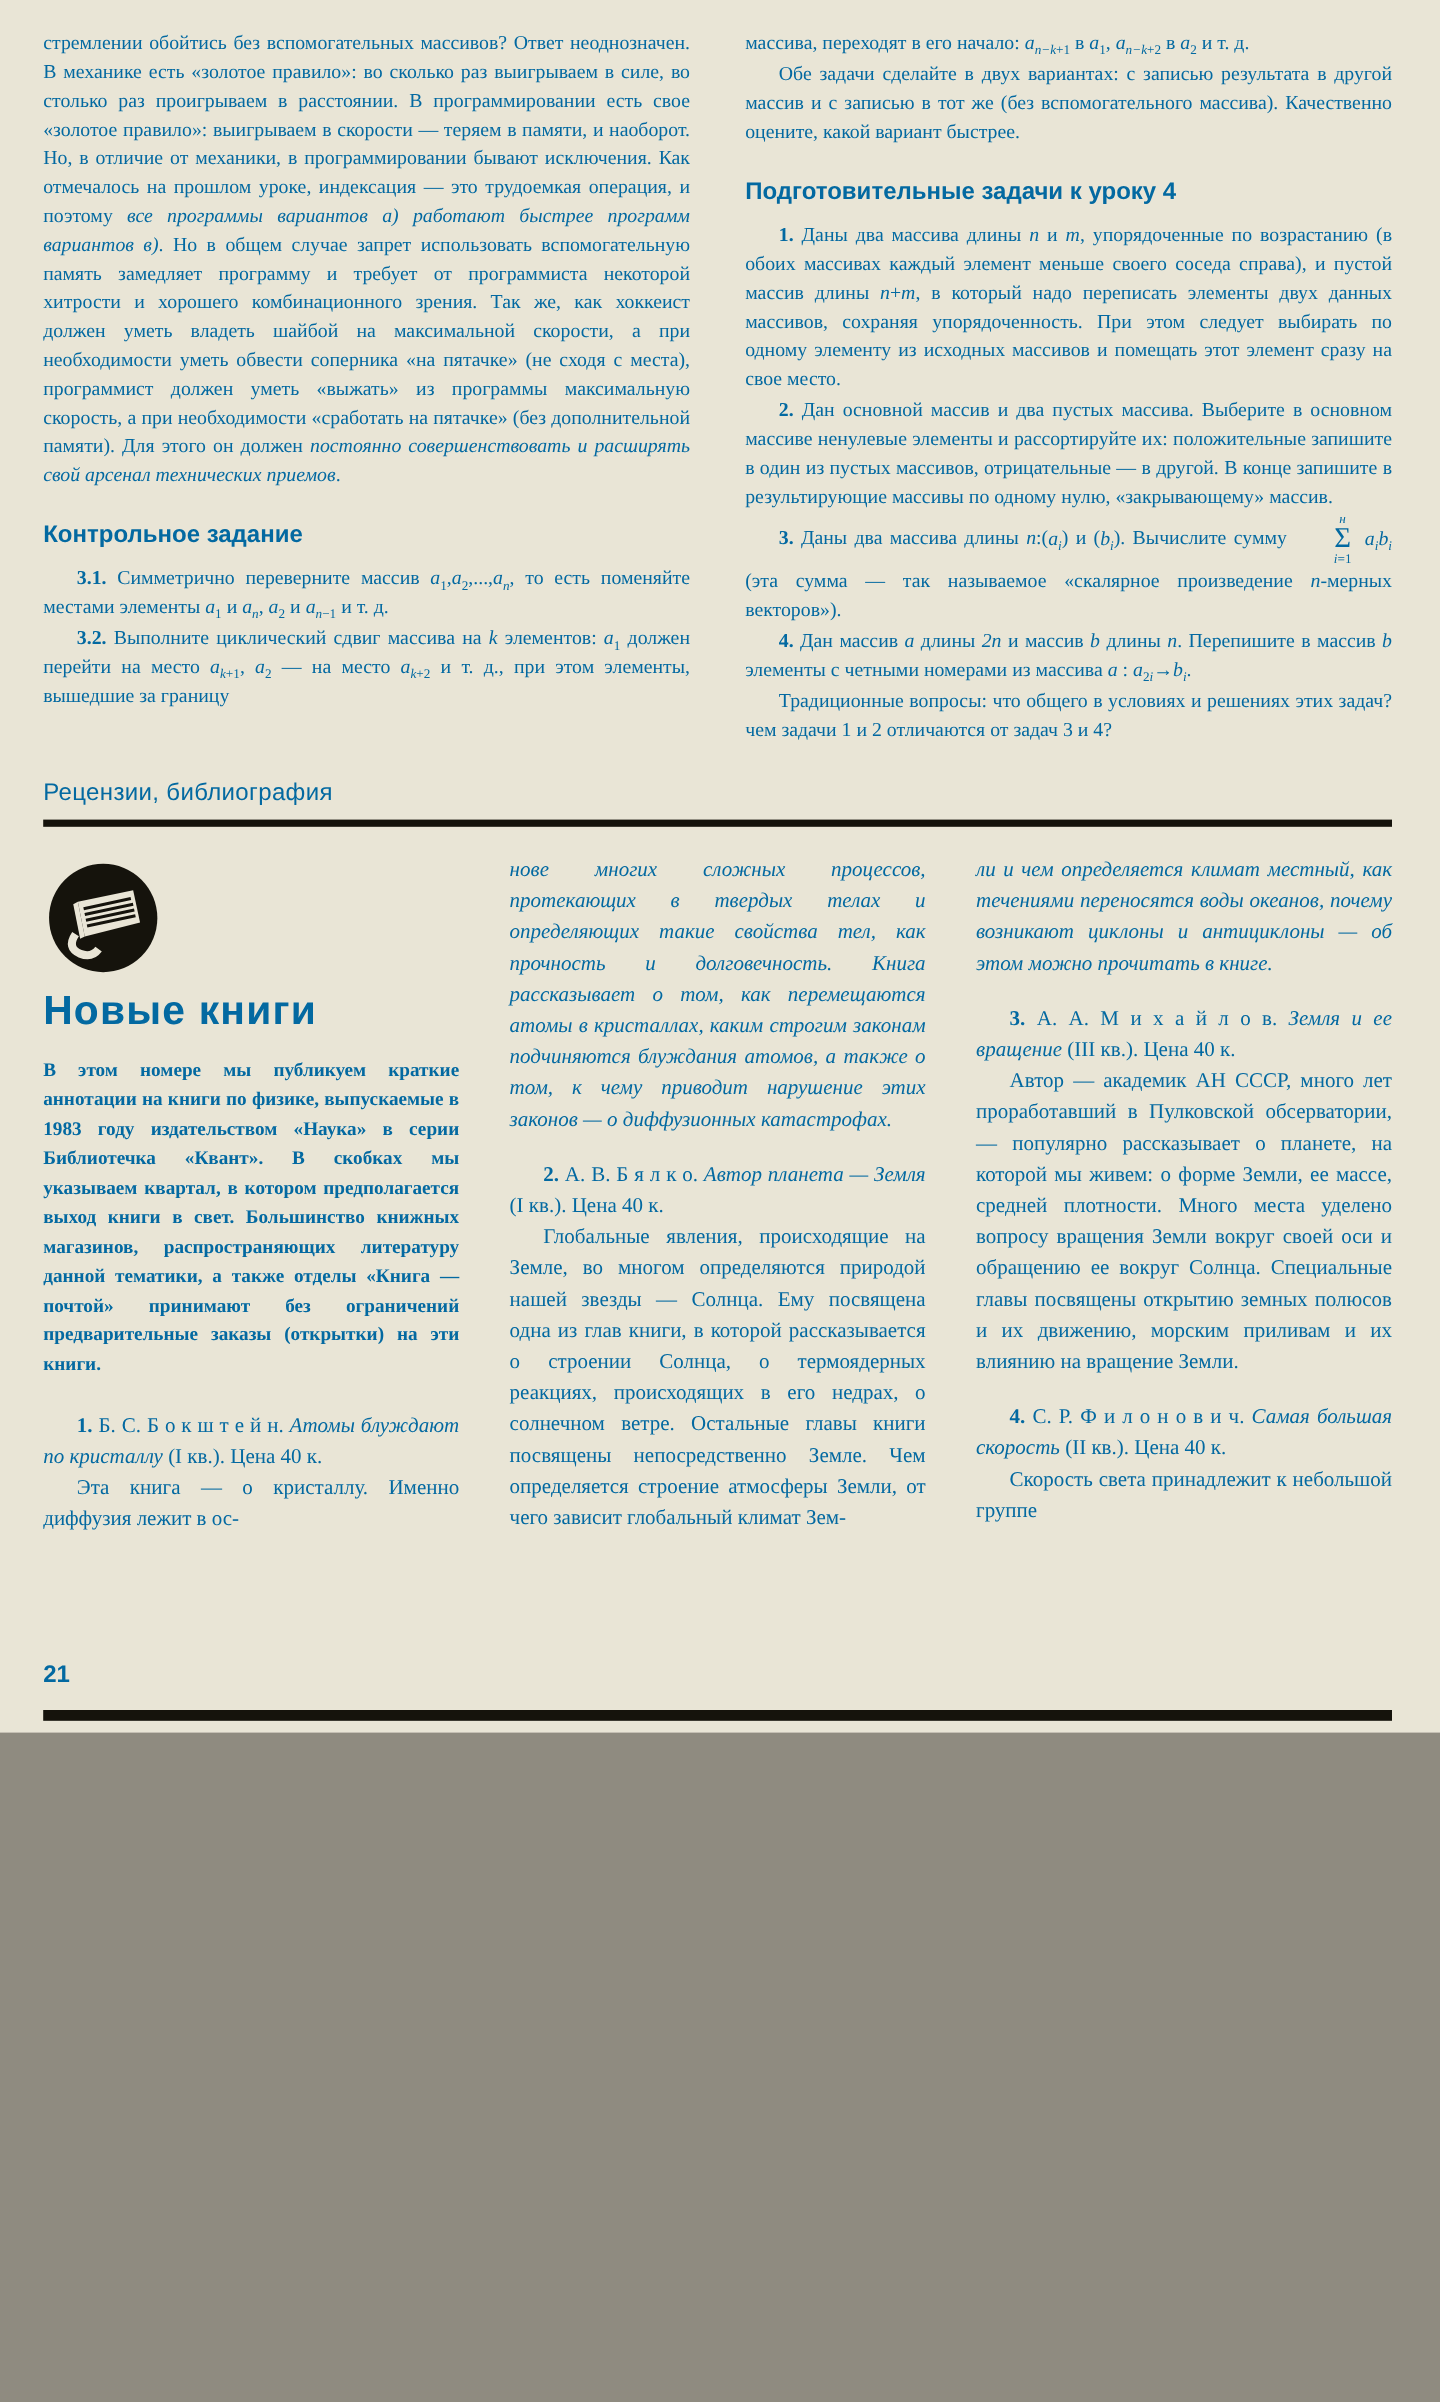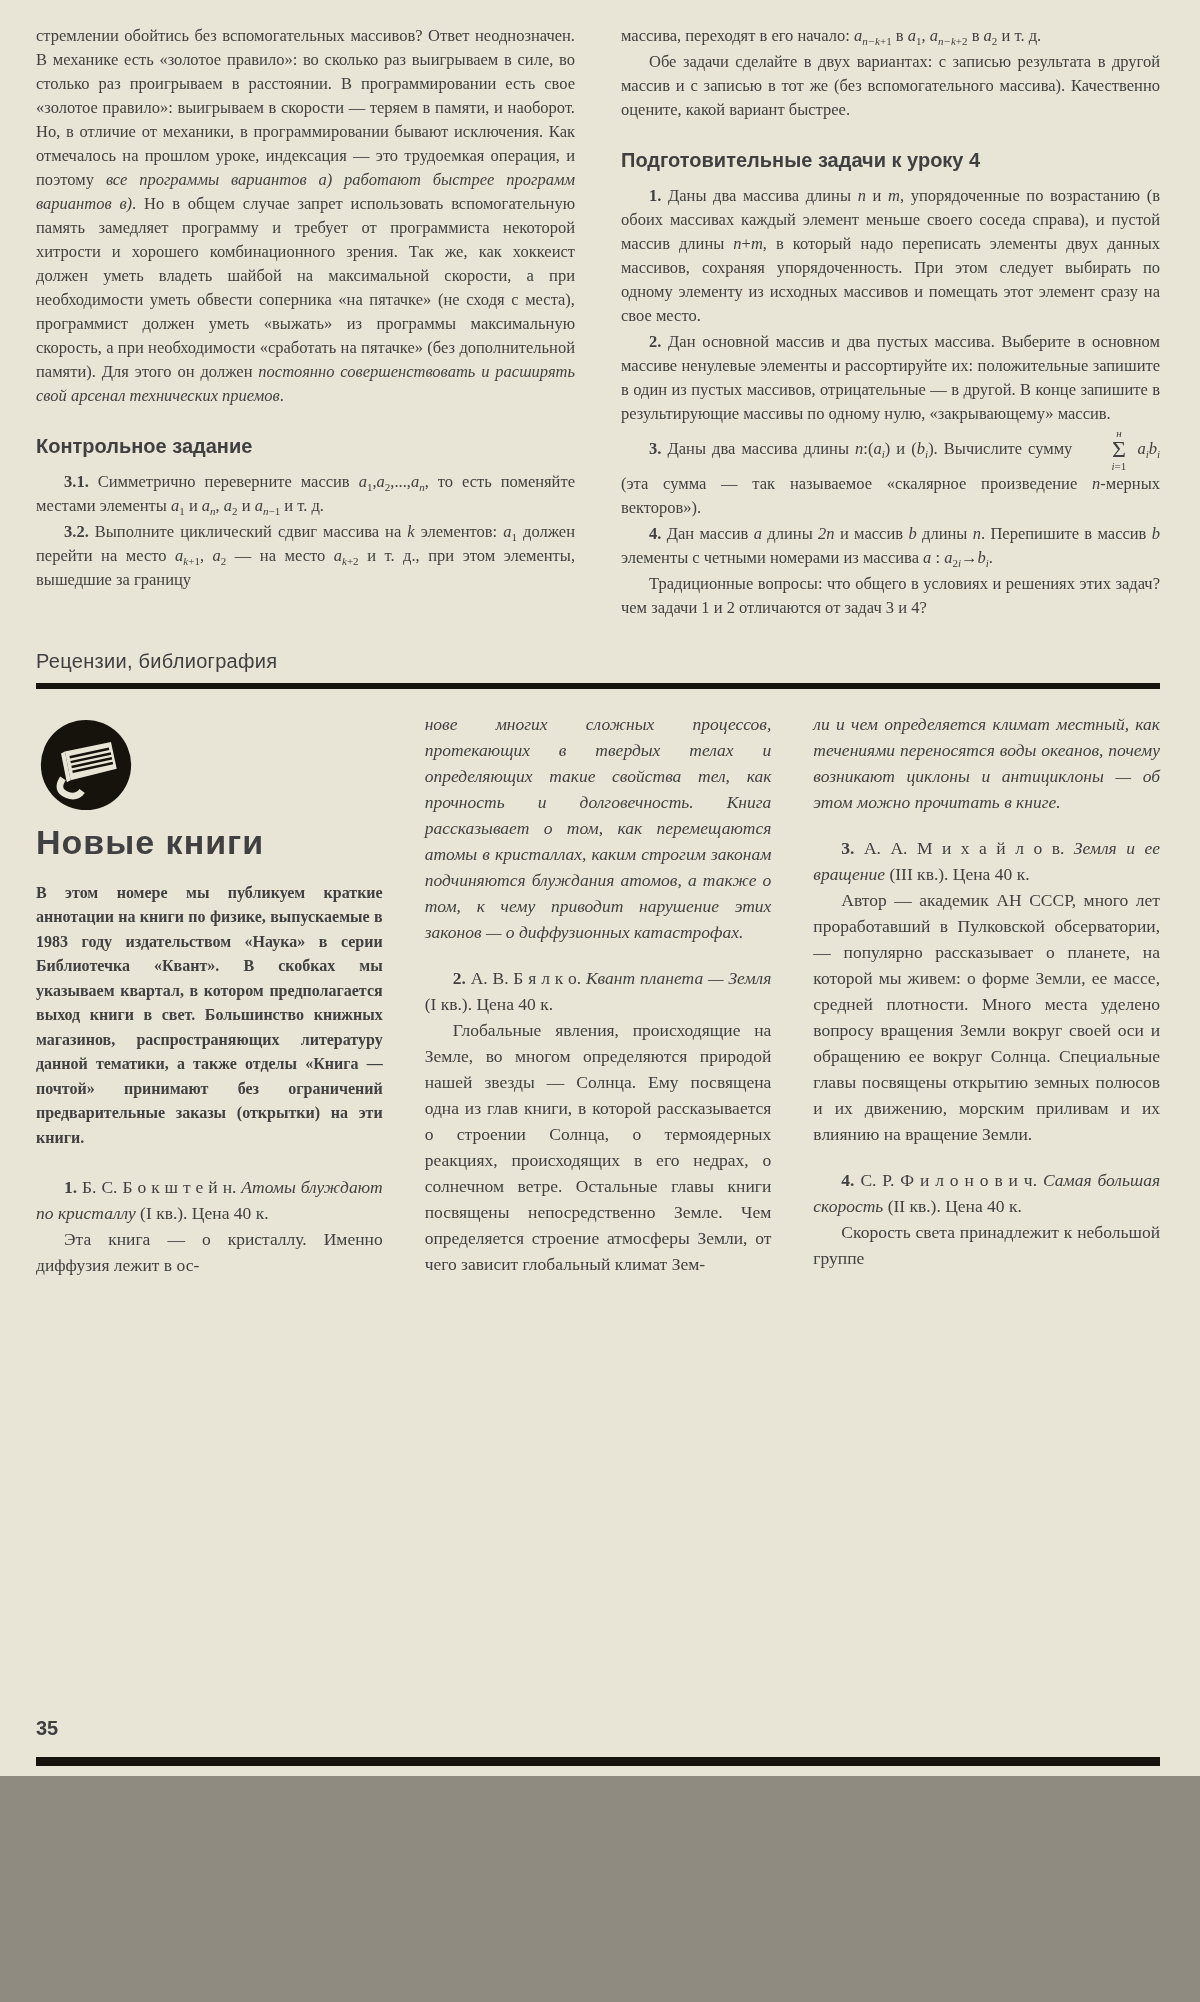--- a/index.html
+++ b/index.html
@@ -1,21 +1,21 @@
 <!DOCTYPE html>
 <html lang="ru"><head>
 <meta charset="utf-8">
 <style>
   html,body{margin:0;padding:0;background:#8f8b80;}
   .page{
     position:relative;
-    width:1200px;height:1776px;
+    width:1200px;height:1444px;
     margin:0 auto;
     background:#e9e5d6;
-    color:#404040;
+    color:#0369a1;
     box-sizing:border-box;
     padding:24px 40px 0 36px;
     font-family:"Liberation Serif", serif;
     overflow:hidden;
   }
   
   .top{display:flex;gap:46px;}
   .tcol{flex:1;font-size:16.5px;line-height:24px;text-align:justify;}
   .tcol p{margin:0;text-indent:28px;}
   .tcol p.noindent{text-indent:0;}
@@ -114,30 +114,30 @@
         </svg>
       </div>
       <h1 class="books-title">Новые книги</h1>
       <p class="intro">В этом номере мы публикуем краткие аннотации на книги по физике, выпускаемые в 1983 году издательством «Наука» в серии Библиотечка «Квант». В скобках мы указываем квартал, в котором предполагается выход книги в свет. Большинство книжных магазинов, распространяющих литературу данной тематики, а также отделы «Книга — почтой» принимают без ограничений предварительные заказы (открытки) на эти книги.</p>
       <p class="book-head"><b>1.</b> Б. С. Б о к ш т е й н. <i>Атомы блуждают по кристаллу</i> (I кв.). Цена 40 к.</p>
       <p>Эта книга — о кристаллу. Именно диффузия лежит в ос-</p>
     </div>
 
     <div class="bcol">
       <p class="noindent">нове многих сложных процессов, протекающих в твердых телах и определяющих такие свойства тел, как прочность и долговечность. Книга рассказывает о том, как перемещаются атомы в кристаллах, каким строгим законам подчиняются блуждания атомов, а также о том, к чему приводит нарушение этих законов — о диффузионных катастрофах.</p>
-      <p class="book-head"><b>2.</b> А. В. Б я л к о. <i>Квант планета — Земля</i> (I кв.). Цена 40 к.</p>
+      <p class="book-head"><b>2.</b> А. В. Б я л к о. <i>Автор планета — Земля</i> (I кв.). Цена 40 к.</p>
       <p>Глобальные явления, происходящие на Земле, во многом определяются природой нашей звезды — Солнца. Ему посвящена одна из глав книги, в которой рассказывается о строении Солнца, о термоядерных реакциях, происходящих в его недрах, о солнечном ветре. Остальные главы книги посвящены непосредственно Земле. Чем определяется строение атмосферы Земли, от чего зависит глобальный климат Зем-</p>
     </div>
 
     <div class="bcol">
       <p class="noindent">ли и чем определяется климат местный, как течениями переносятся воды океанов, почему возникают циклоны и антициклоны — об этом можно прочитать в книге.</p>
       <p class="book-head"><b>3.</b> А. А. М и х а й л о в. <i>Земля и ее вращение</i> (III кв.). Цена 40 к.</p>
       <p>Автор — академик АН СССР, много лет проработавший в Пулковской обсерватории,— популярно рассказывает о планете, на которой мы живем: о форме Земли, ее массе, средней плотности. Много места уделено вопросу вращения Земли вокруг своей оси и обращению ее вокруг Солнца. Специальные главы посвящены открытию земных полюсов и их движению, морским приливам и их влиянию на вращение Земли.</p>
       <p class="book-head"><b>4.</b> С. Р. Ф и л о н о в и ч. <i>Самая большая скорость</i> (II кв.). Цена 40 к.</p>
       <p>Скорость света принадлежит к небольшой группе</p>
     </div>
 
   </section>
 
-  <div class="page-number">35</div>
+  <div class="page-number">21</div>
   <div class="bottom-bar"></div>
 
 </div>
 
 </body></html>

